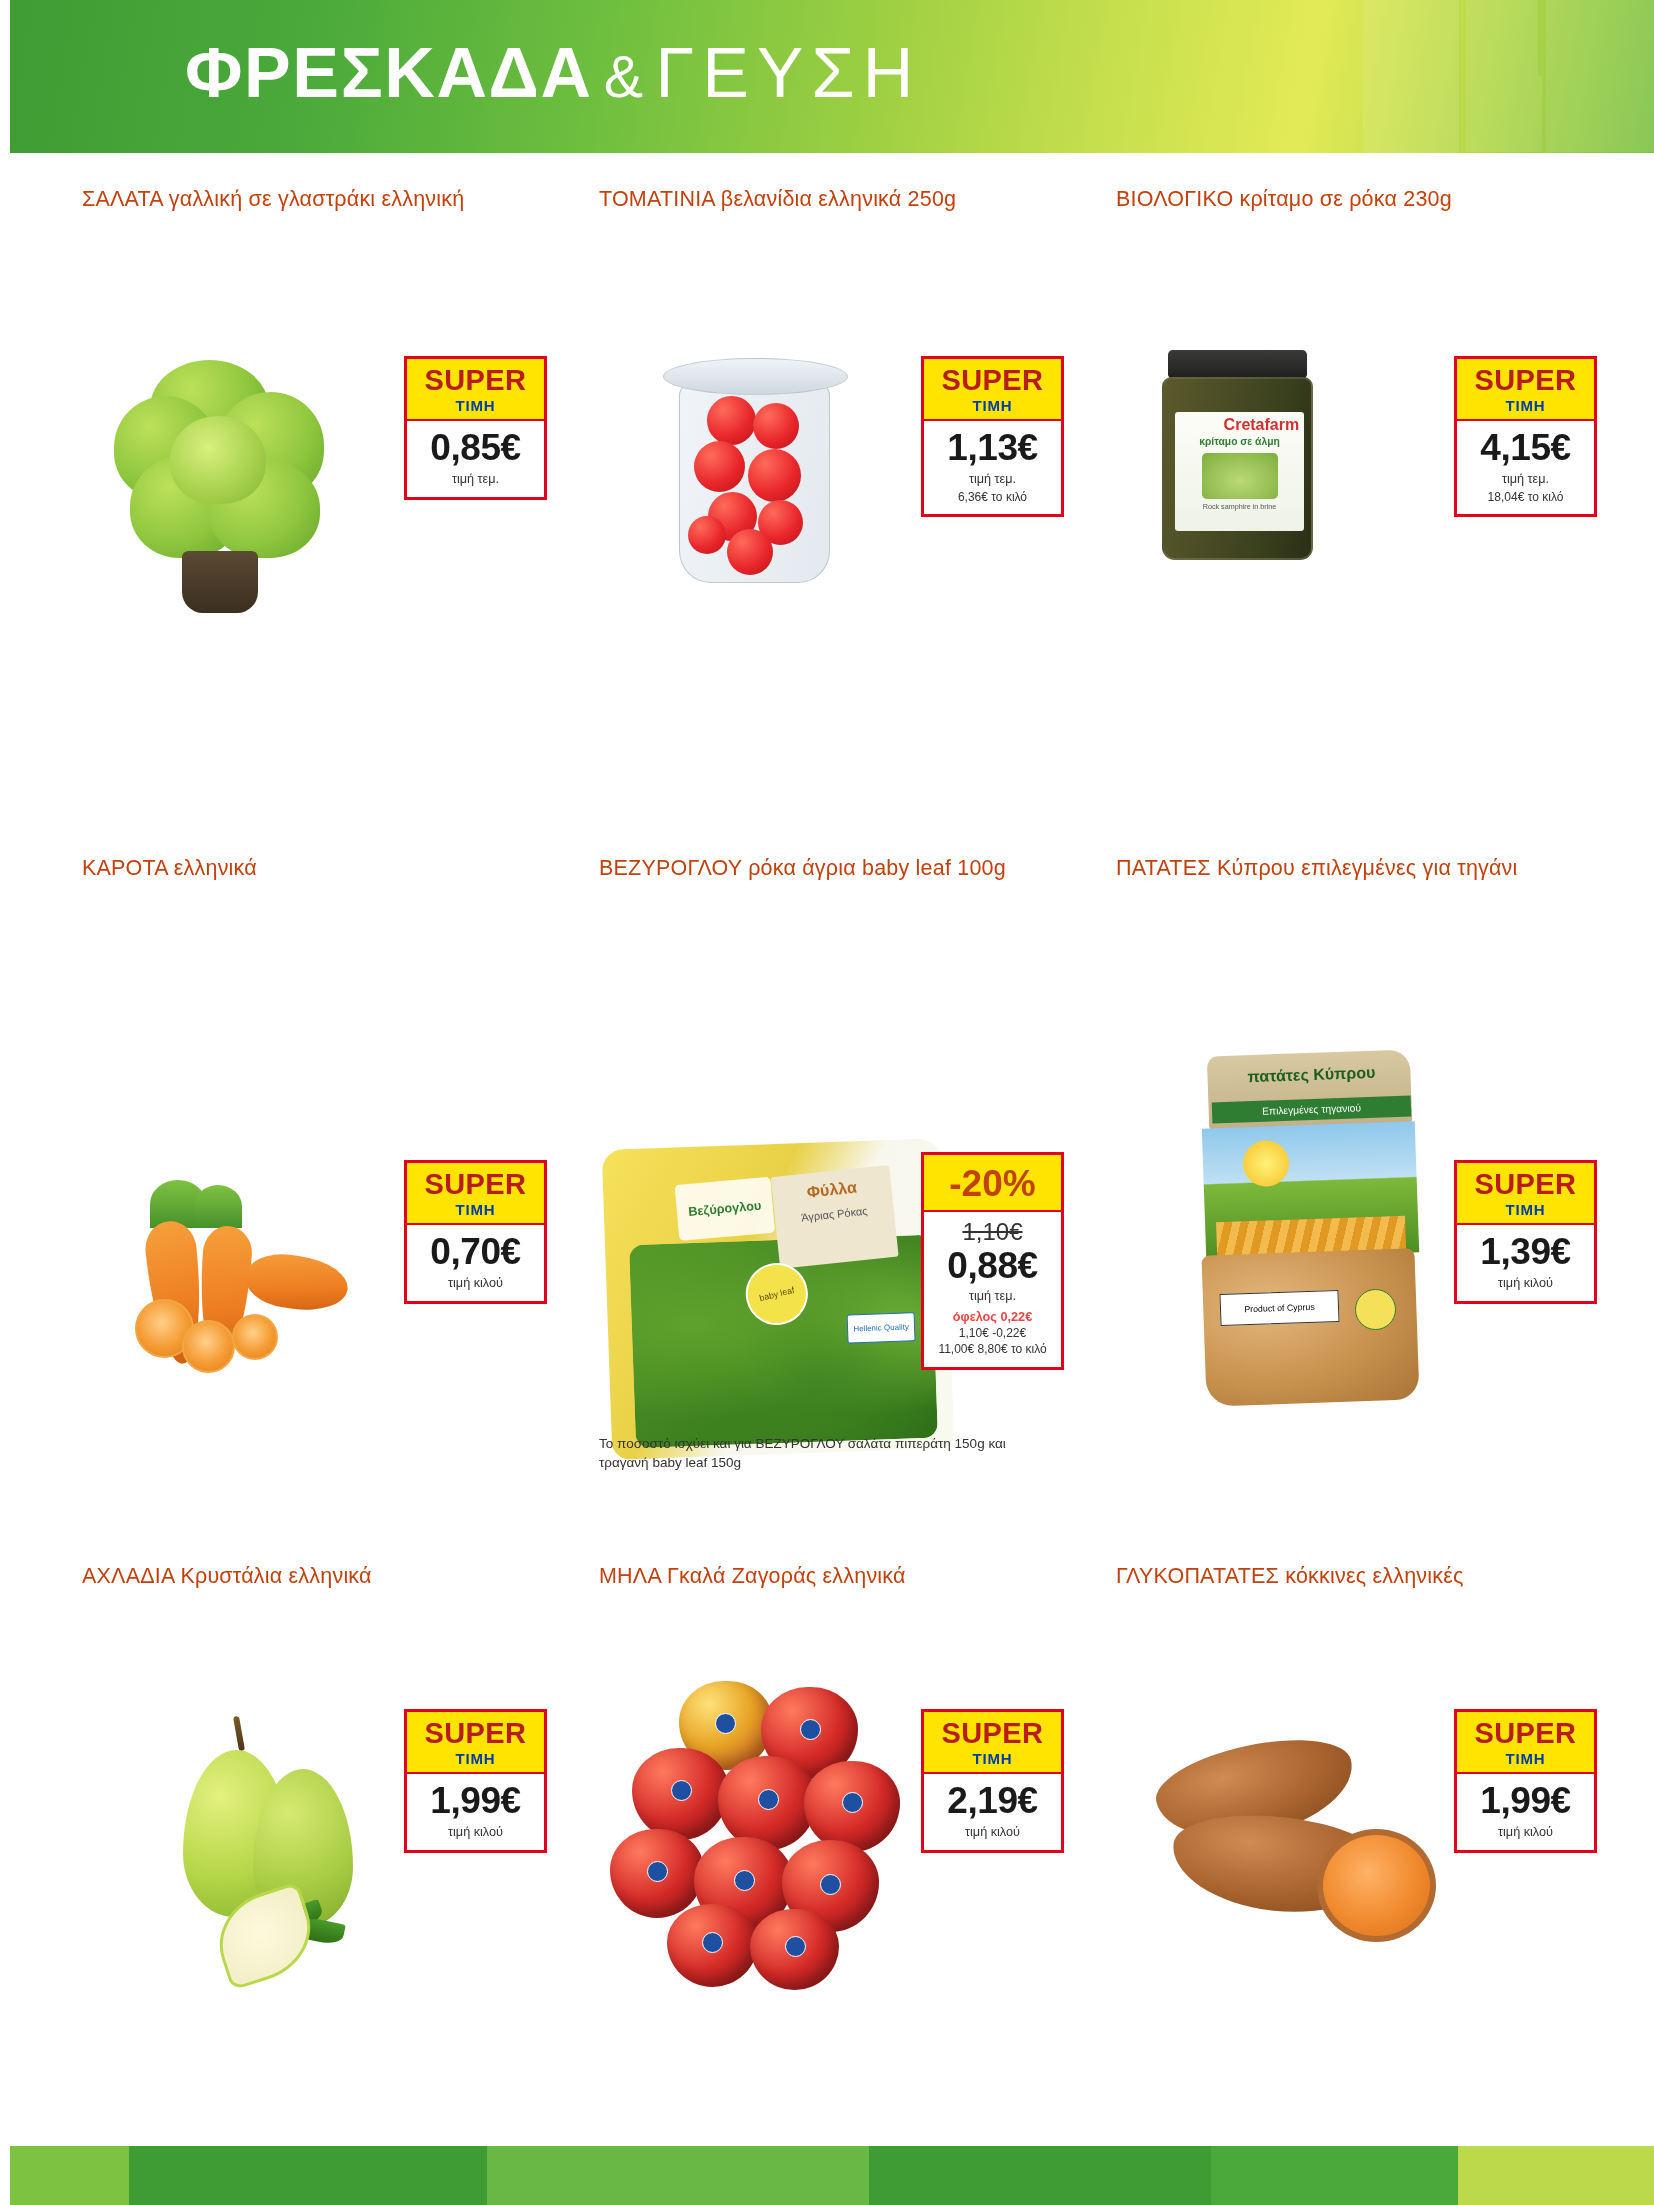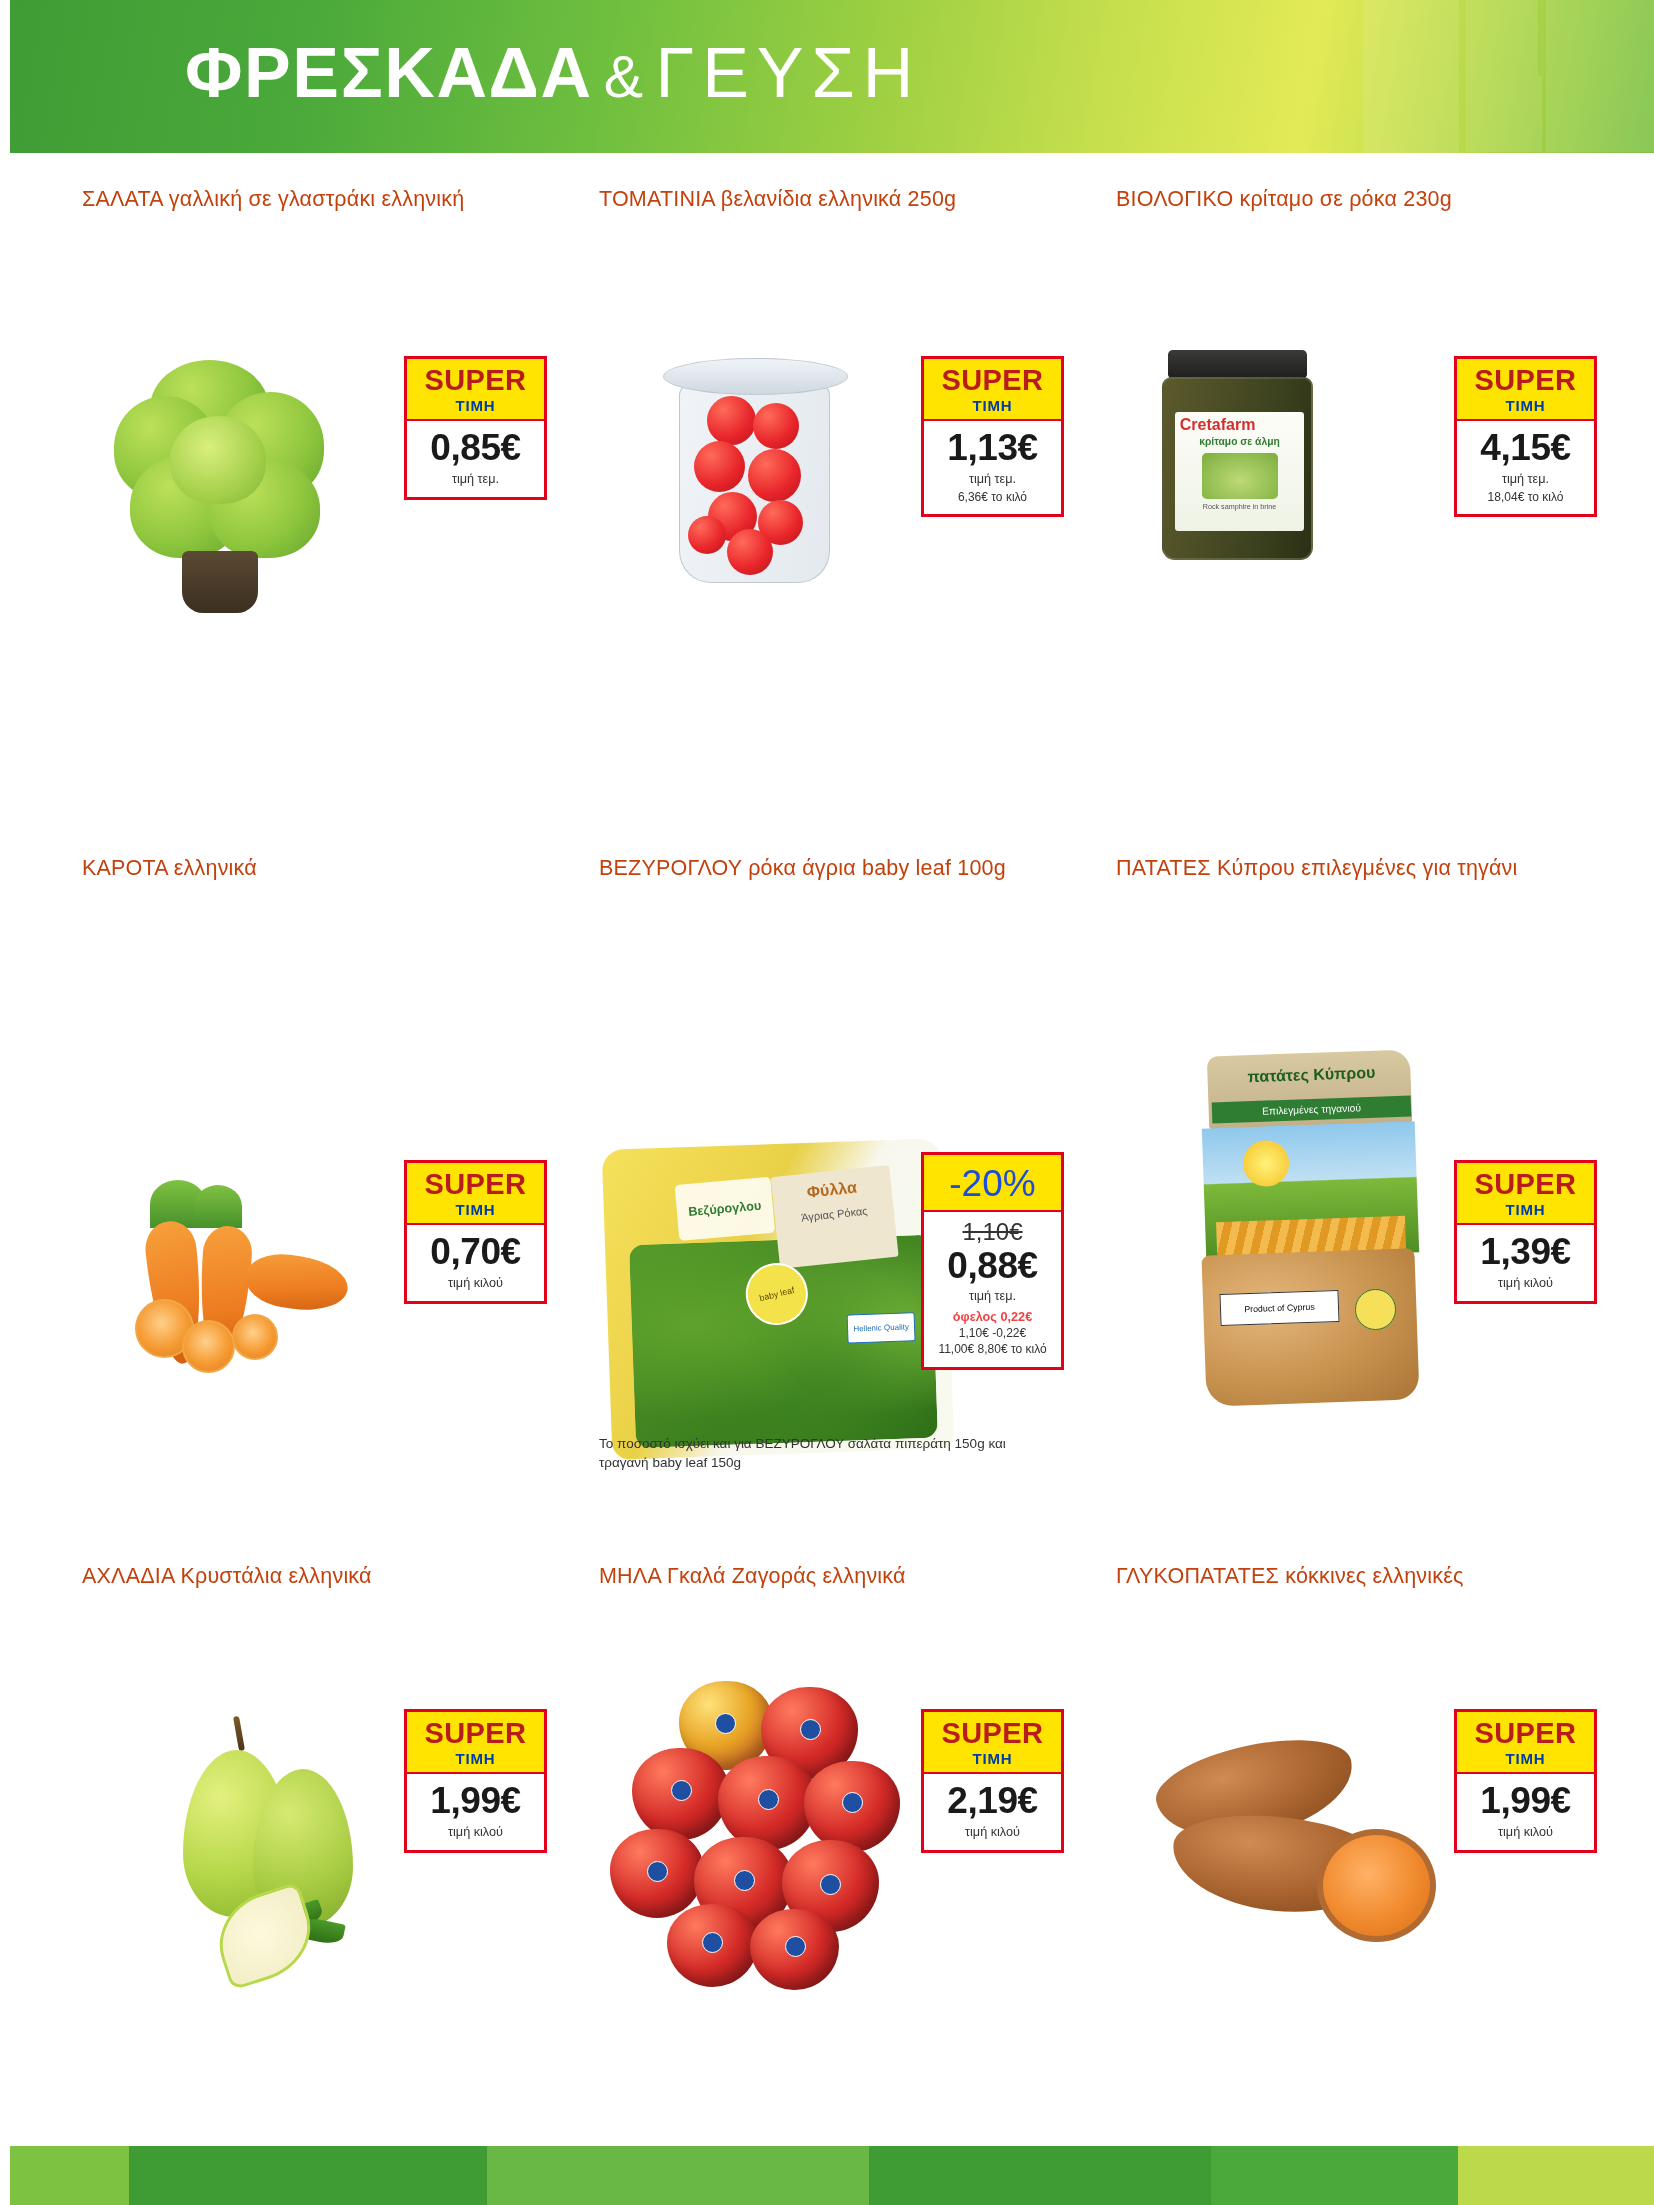--- a/index.html
+++ b/index.html
@@ -149,22 +149,22 @@
   }
 
   
   .tag.discount .super {
     background: #ffe400;
     padding: 9.6px 0 8px 0;
   }
   .tag.discount .pct {
     display: block;
     font-size: 37px;
-    font-weight: normal;
-    color: #1d4ed8;
+    font-weight: bold;
+    color: #c2410c;
     line-height: 1;
   }
   .tag.discount .old {
     font-size: 24px;
     color: #333;
     text-decoration: line-through;
     line-height: 1;
     margin-bottom: 3.2px;
   }
   .tag.discount .small {
@@ -244,21 +244,21 @@
     overflow: hidden;
   }
   .jar-label {
     position: absolute; left: 11px; top: 33px;
     width: 129px; height: 119px;
     background: linear-gradient(#fdfdf8, #eef3e6);
     border-radius: 3.2px;
     padding: 4.8px;
   }
   .jar-brand {
-    font-size: 16px; font-weight: bold; color: #2e7d32; text-align: left; line-height: 1;
+    font-size: 16px; font-weight: bold; color: #2e7d32; text-align: right; line-height: 1;
   }
   .jar-brand span { color: #d32f2f; }
   .jar-sub { font-size: 10.3px; color: #2e7d32; text-align: center; line-height: 1.2; margin-top: 3.2px; font-weight: bold;}
   .jar-pic {
     margin: 4.8px auto 0 auto; width: 76px; height: 46px;
     background: radial-gradient(ellipse at 50% 60%, #bcd977, #7cae3c);
     border-radius: 4.8px;
   }
   .jar-tiny { font-size: 7.2px; color: #555; text-align: center; margin-top: 3.2px; }
   .carrot-body {

